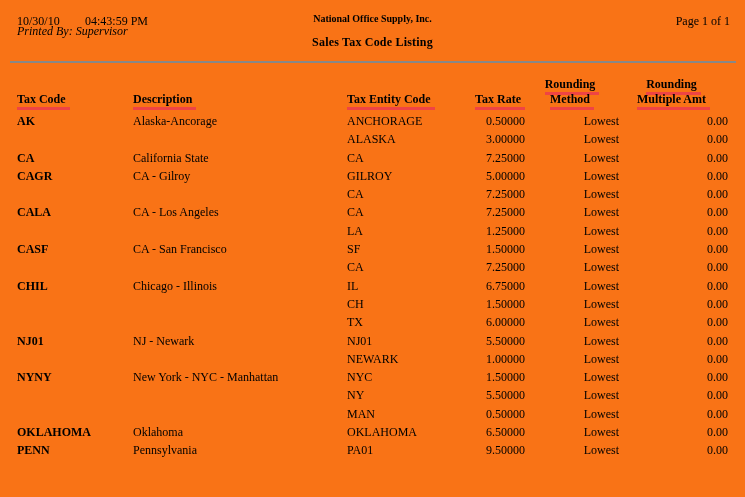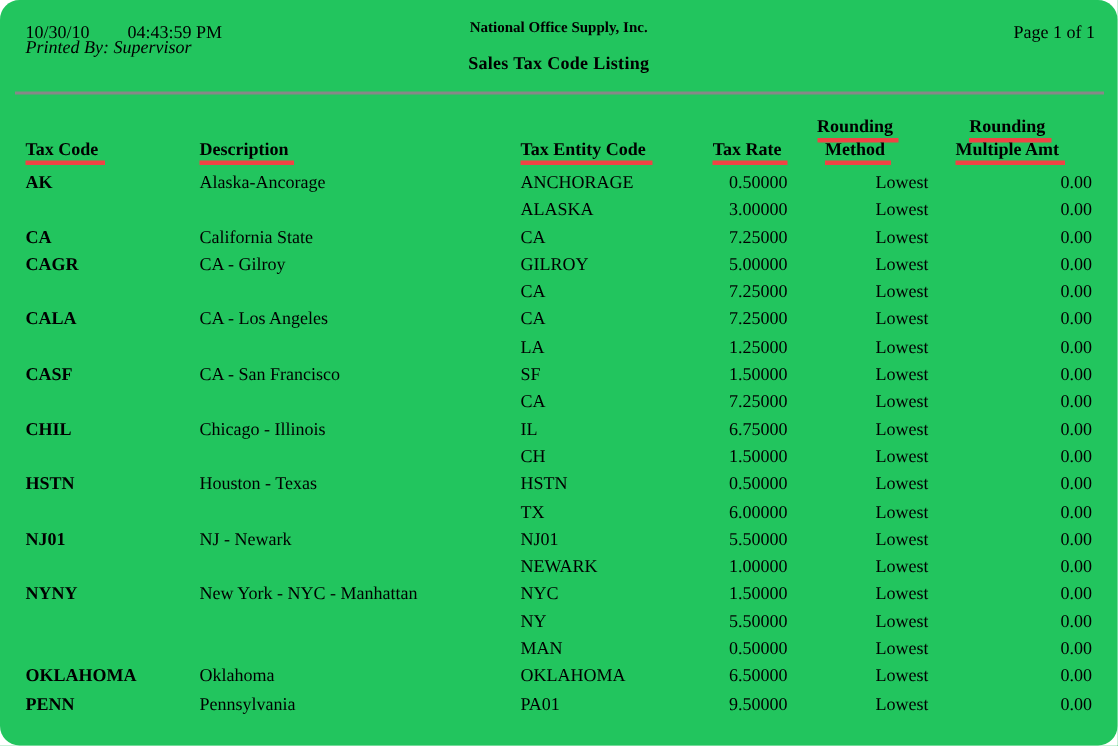--- a/index.html
+++ b/index.html
@@ -5,21 +5,21 @@
   * { margin: 0; padding: 0; box-sizing: border-box; }
   html, body { background: #ffffff; }
   body {
     width: 745px; height: 497px;
     position: relative;
     overflow: hidden;
     font-family: "Liberation Serif", "DejaVu Serif", serif;
     font-size: 12px;
     color: #000000;
   }
-  .page { position: absolute; inset: 0; background: #22c55e; border-radius: 13px; }
+  .page { position: absolute; inset: 0; background: #f97316; }
 
   
   .hdr-date      { position: absolute; left: 17px;  top: 14px; white-space: pre; }
   .hdr-time      { position: absolute; left: 85px;  top: 14px; white-space: pre; }
   .hdr-company   { position: absolute; left: 0; right: 0; top: 13px; text-align: center;
                    font-weight: bold; font-size: 10px; }
   .hdr-page      { position: absolute; right: 15px; top: 14px; text-align: right; }
   .hdr-printedby { position: absolute; left: 17px;  top: 24px; font-style: italic; }
   .hdr-title     { position: absolute; left: 0; right: 0; top: 35px; text-align: center;
                    font-weight: bold; font-size: 12px; letter-spacing: 0.2px; }
@@ -189,28 +189,20 @@
         </tr>
         <tr>
           <td class="c0"></td>
           <td class="c1"></td>
           <td class="c2">CH</td>
           <td class="c3">1.50000</td>
           <td class="c4">Lowest</td>
           <td class="c5">0.00</td>
         </tr>
         <tr>
-          <td class="c0">HSTN</td>
-          <td class="c1">Houston - Texas</td>
-          <td class="c2">HSTN</td>
-          <td class="c3">0.50000</td>
-          <td class="c4">Lowest</td>
-          <td class="c5">0.00</td>
-        </tr>
-        <tr>
           <td class="c0"></td>
           <td class="c1"></td>
           <td class="c2">TX</td>
           <td class="c3">6.00000</td>
           <td class="c4">Lowest</td>
           <td class="c5">0.00</td>
         </tr>
         <tr>
           <td class="c0">NJ01</td>
           <td class="c1">NJ - Newark</td>

